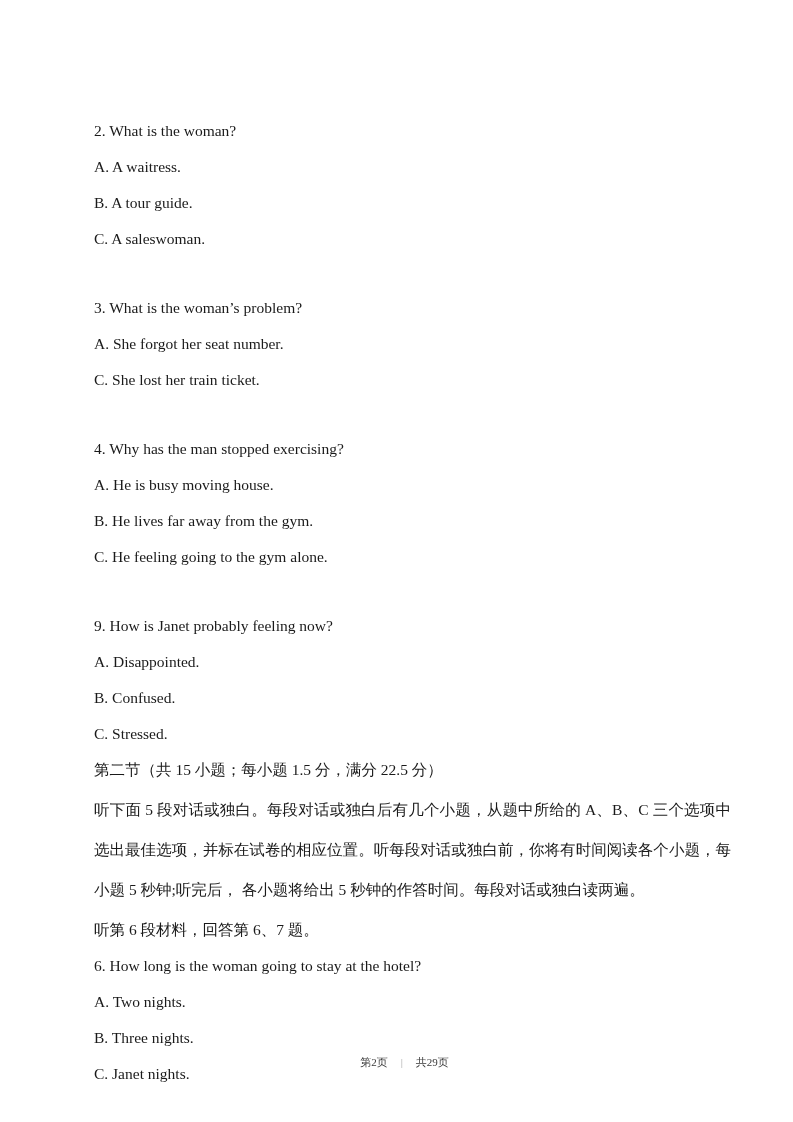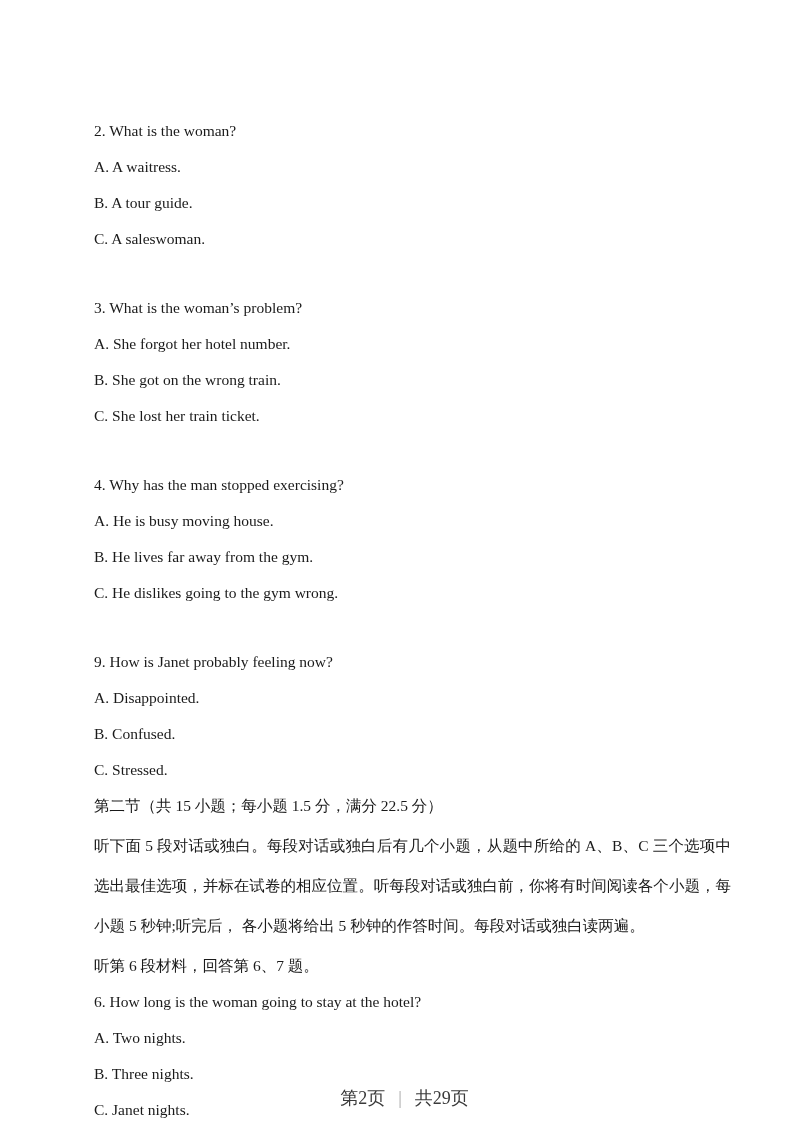--- a/index.html
+++ b/index.html
@@ -27,23 +27,23 @@
   .gap { height: 29px; }
   .para {
     font-size: 15.5px;
     line-height: 40px;
     text-align: justify;
   }
   .footer {
     position: absolute;
     left: 0;
     right: 0;
-    top: 1072px;
+    top: 1036px;
     text-align: center;
-    font-size: 18px;
+    font-size: 11px;
     line-height: 20px;
     color: #3a3a3a;
   }
   .footer .divider {
     color: #a8a8a8;
     margin: 0 9px;
   }
 </style>
 </head>
 <body>
@@ -54,31 +54,30 @@
     <div>
       <div class="line">2. What is the woman?</div>
       <div class="line">A. A waitress.</div>
       <div class="line">B. A tour guide.</div>
       <div class="line">C. A saleswoman.</div>
     </div>
     <div class="gap"></div>
 
     <div>
       <div class="line">3. What is the woman’s problem?</div>
-      <div class="line">A. She forgot her hotel number.</div>
-      <div class="line">B. She got on the wrong train.</div>
+      <div class="line">A. She forgot her seat number.</div>
       <div class="line">C. She lost her train ticket.</div>
     </div>
     <div class="gap"></div>
 
     <div>
       <div class="line">4. Why has the man stopped exercising?</div>
       <div class="line">A. He is busy moving house.</div>
       <div class="line">B. He lives far away from the gym.</div>
-      <div class="line">C. He dislikes going to the gym wrong.</div>
+      <div class="line">C. He feeling going to the gym alone.</div>
     </div>
     <div class="gap"></div>
 
     <div>
       <div class="line">9. How is Janet probably feeling now?</div>
       <div class="line">A. Disappointed.</div>
       <div class="line">B. Confused.</div>
       <div class="line">C. Stressed.</div>
     </div>
 

